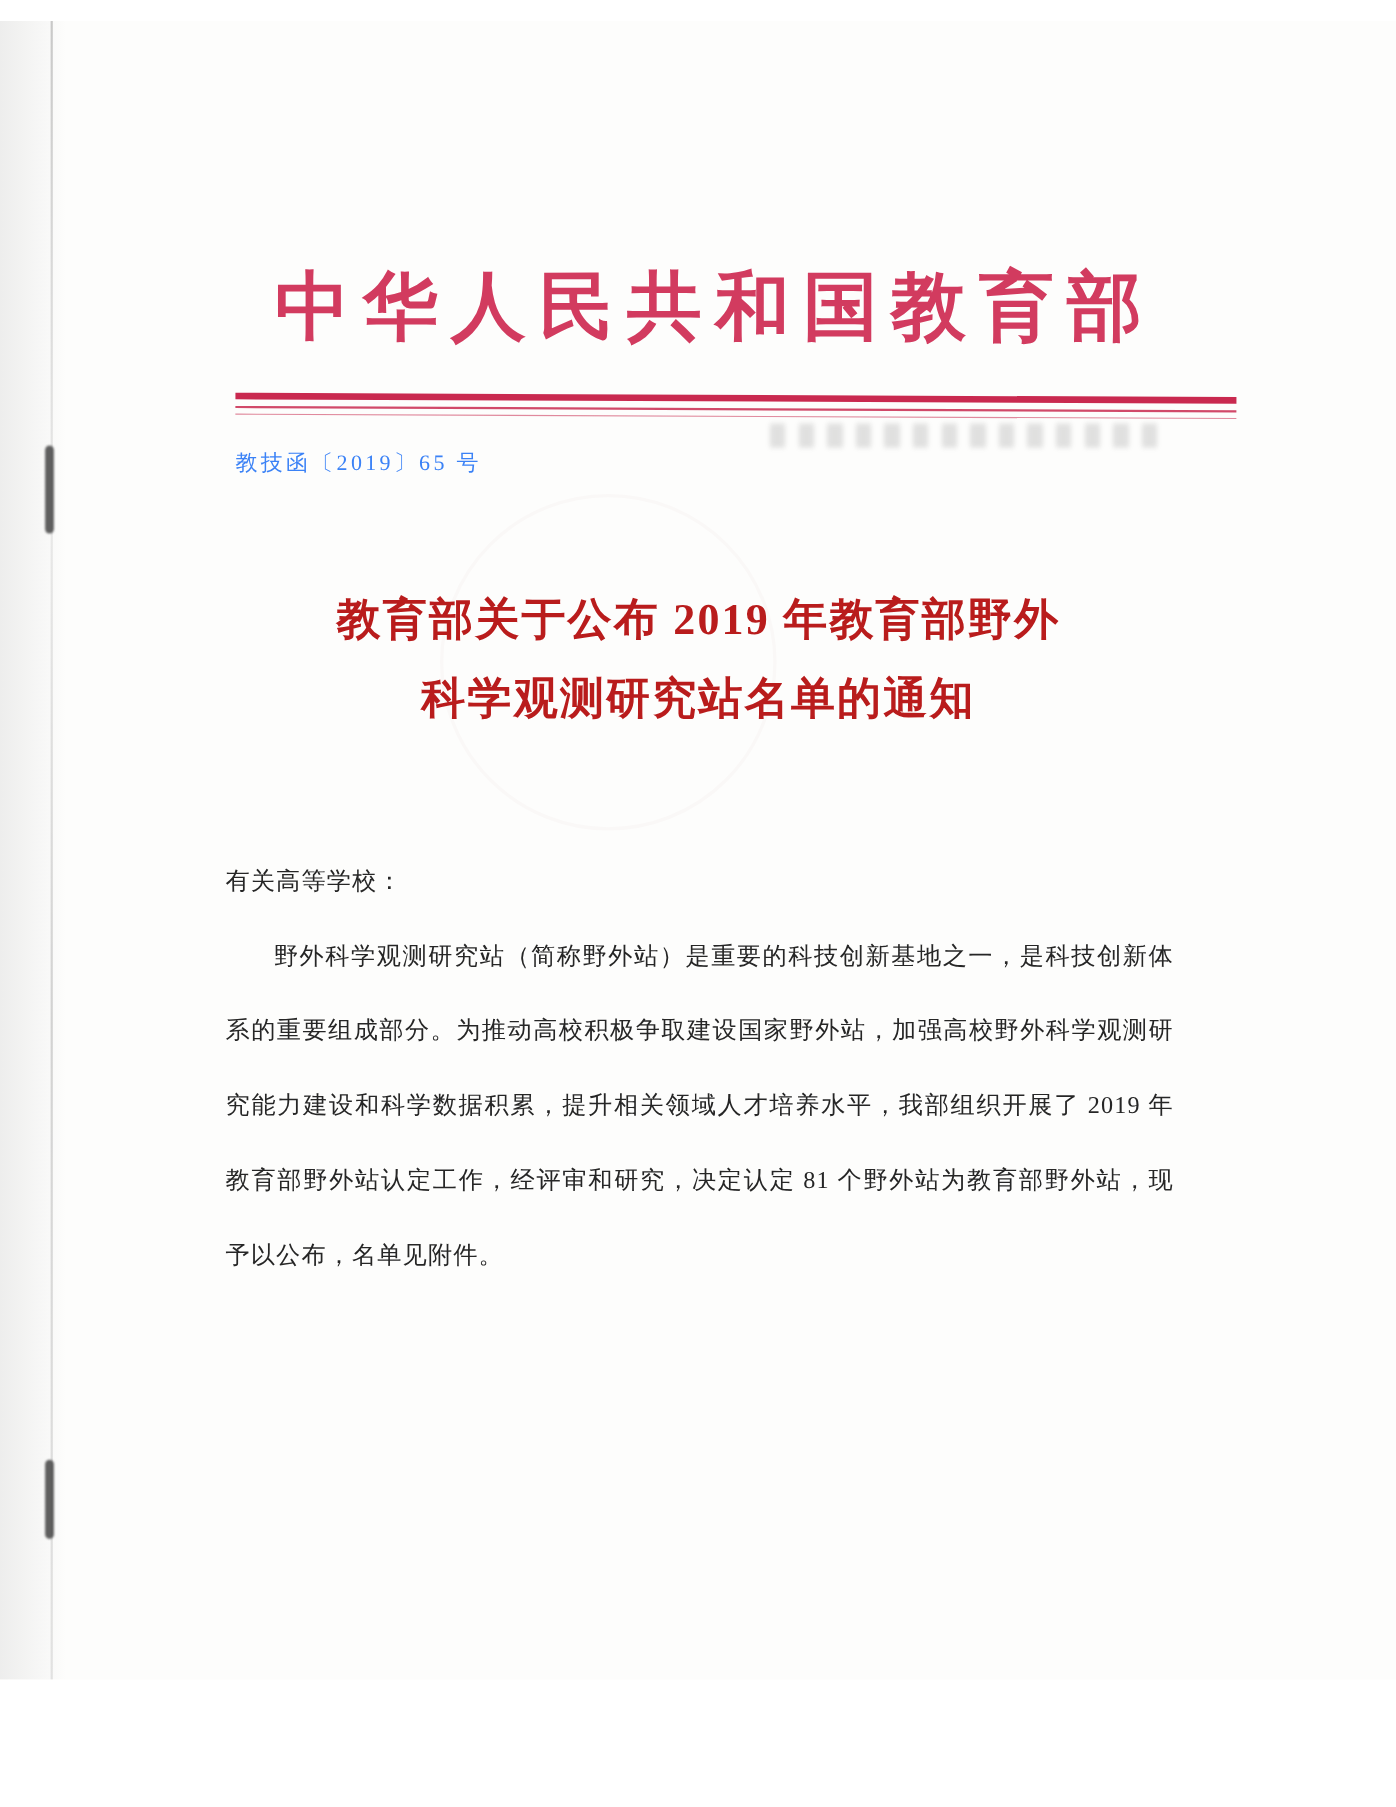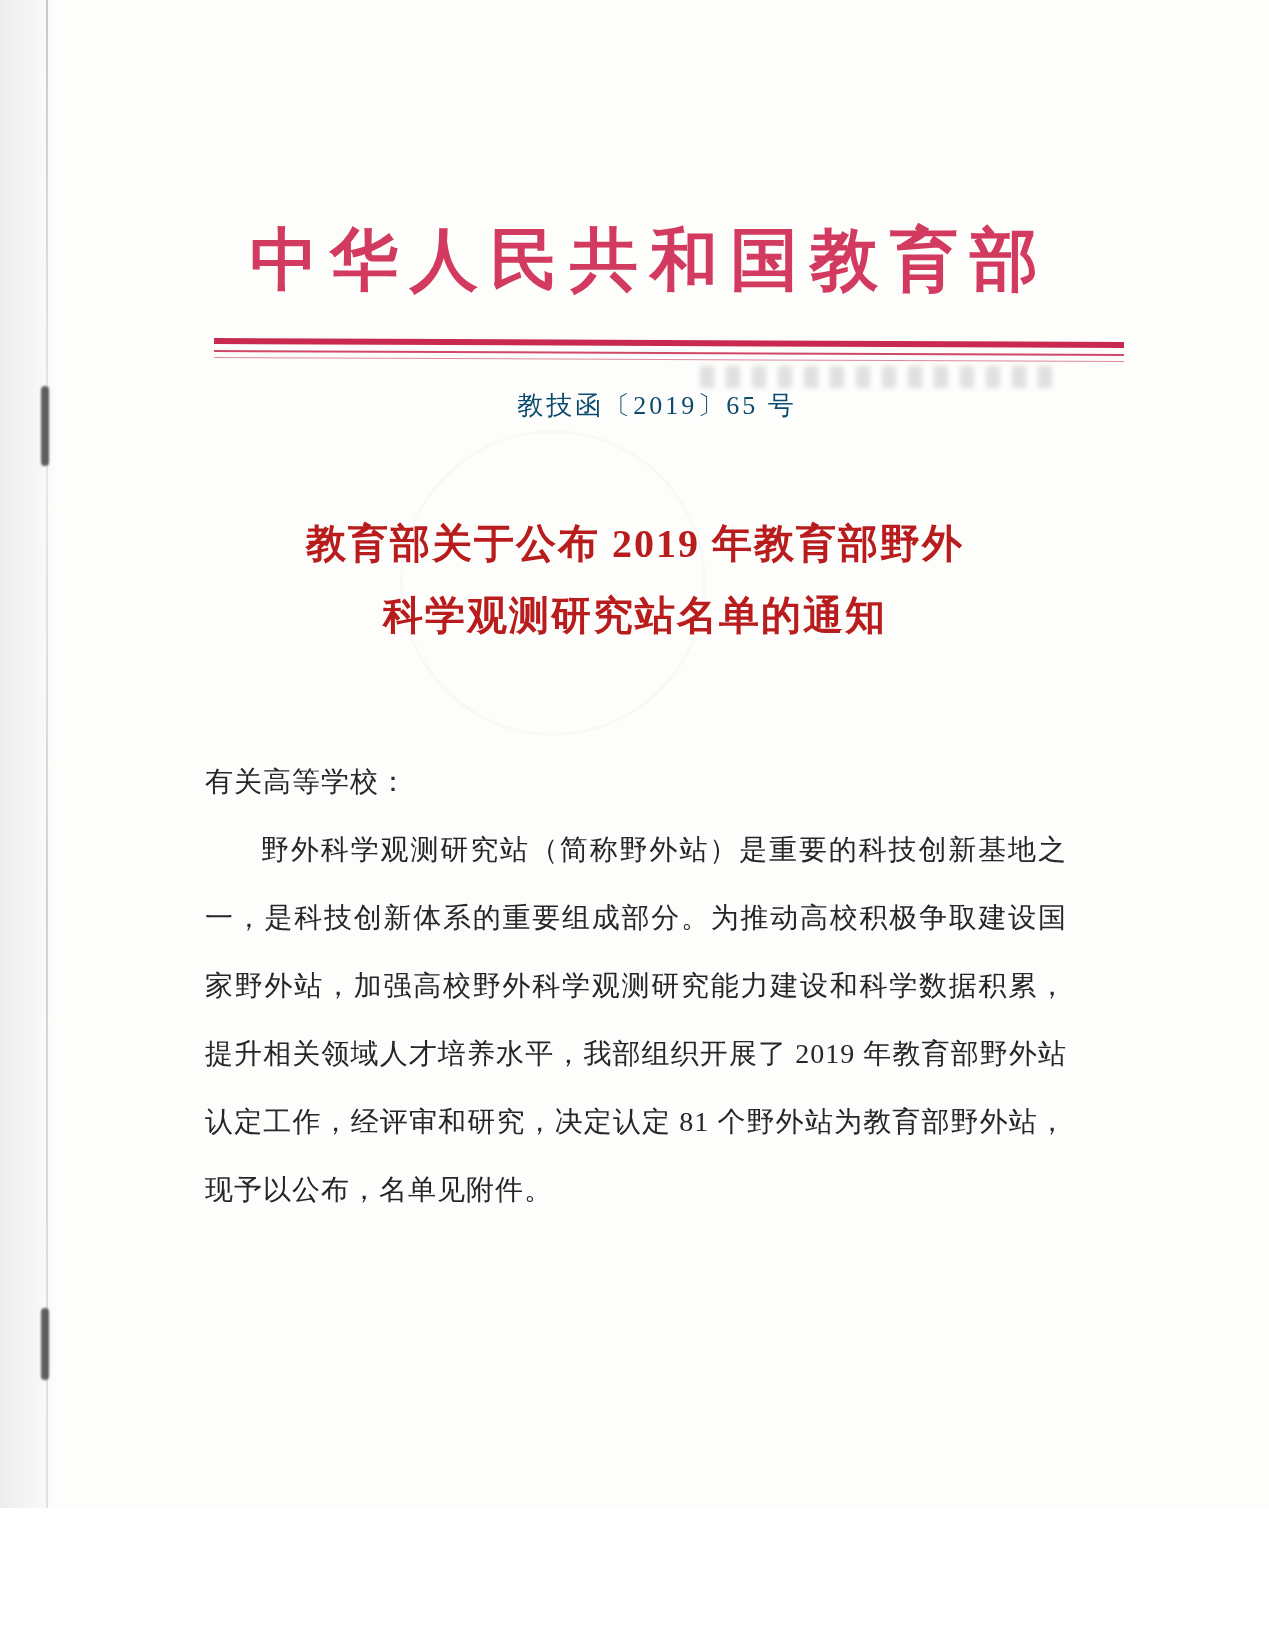--- a/index.html
+++ b/index.html
@@ -7,20 +7,21 @@
     padding: 0;
     background: #ffffff;
   }
   .page {
     position: relative;
     width: 1269px;
     height: 1508px;
     background: #fdfdfc;
     overflow: hidden;
     font-family: "Liberation Serif", serif;
+    margin-top: 19px;
   }
   
   .scan-shade-left {
     position: absolute;
     left: 0; top: 0; bottom: 0;
     width: 60px;
     background: linear-gradient(to right, rgba(190,190,190,0.25), rgba(255,255,255,0));
   }
   
   .scan-fold-line {
@@ -82,24 +83,24 @@
       rgba(90,90,90,0.5) 0 14px, rgba(255,255,255,0) 14px 26px);
     filter: blur(2.5px);
     opacity: 0.35;
   }
 
   .doc-number {
     position: absolute;
     top: 388px;
     left: 214px;
     width: 886px;  
-    text-align: center;
-    font-size: 26px;
+    text-align: left;
+    font-size: 20px;
     letter-spacing: 3px;
-    color: #0c4a6e;
+    color: #3b82f6;
     white-space: nowrap;
   }
 
   
   .seal-ghost {
     position: absolute;
     left: 400px; top: 430px;
     width: 300px; height: 300px;
     border: 3px solid rgba(170,140,125,0.5);
     border-radius: 50%;
@@ -116,21 +117,21 @@
     font-weight: bold;
     line-height: 72px;
     letter-spacing: 2px;
   }
 
   .body-text {
     position: absolute;
     left: 205px; top: 748px;
     width: 862px;
     color: #262626;
-    font-size: 28px;
+    font-size: 22px;
     line-height: 68px;
     text-align: justify;
     letter-spacing: 1px;
   }
   .salutation {
     text-indent: 0;
     margin: 0;
   }
   .paragraph {
     margin: 0;

